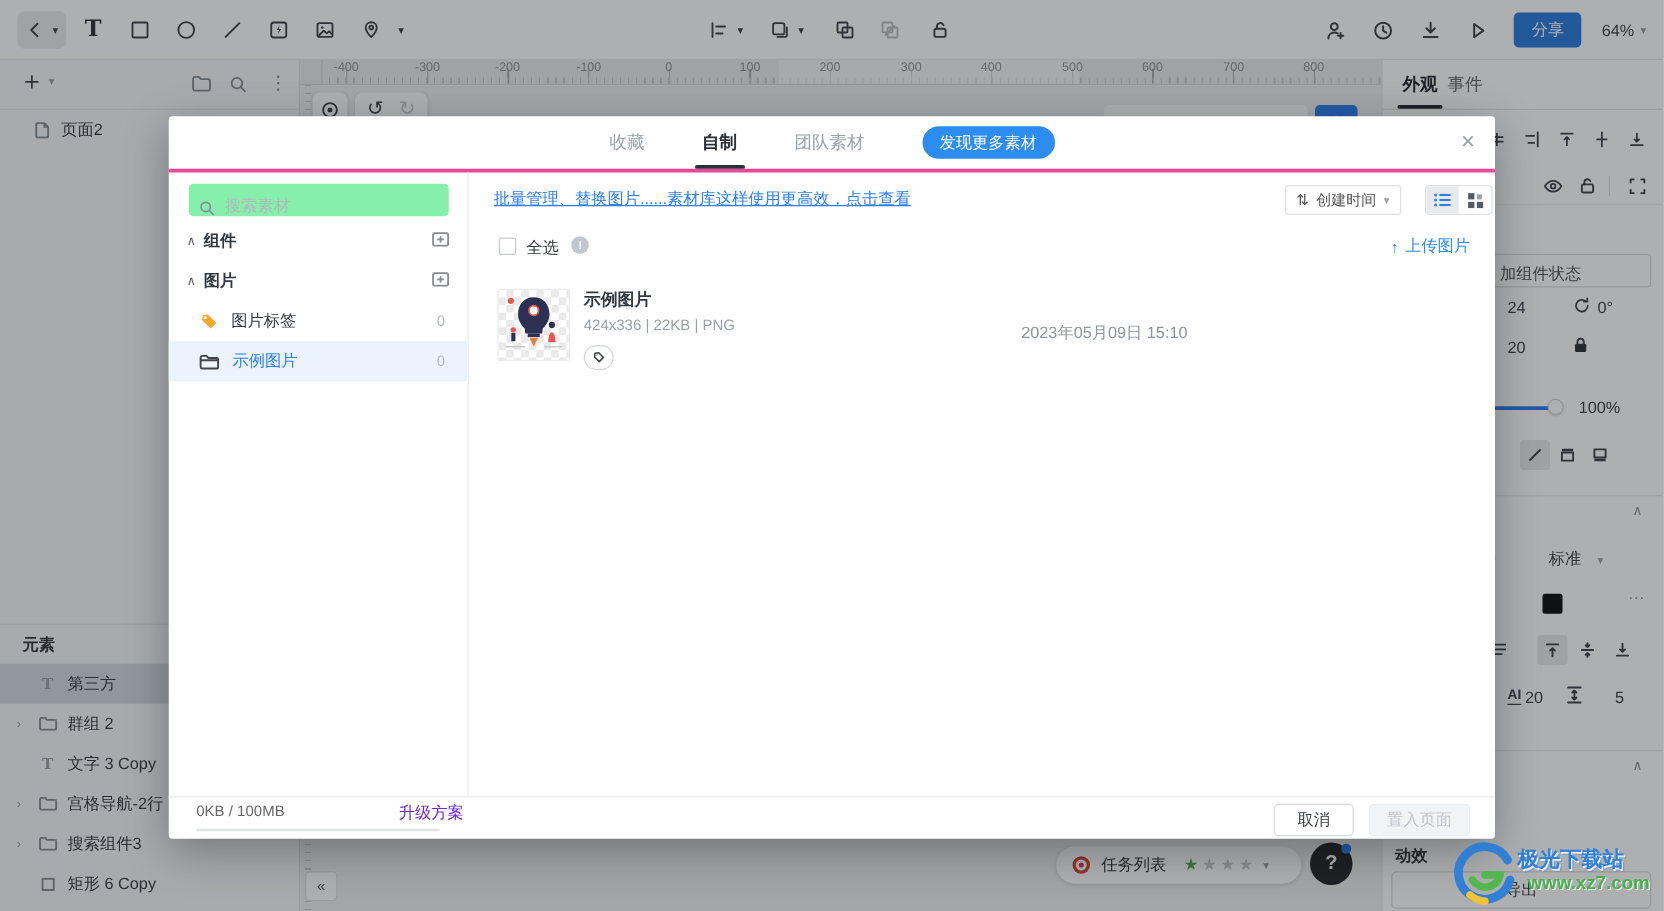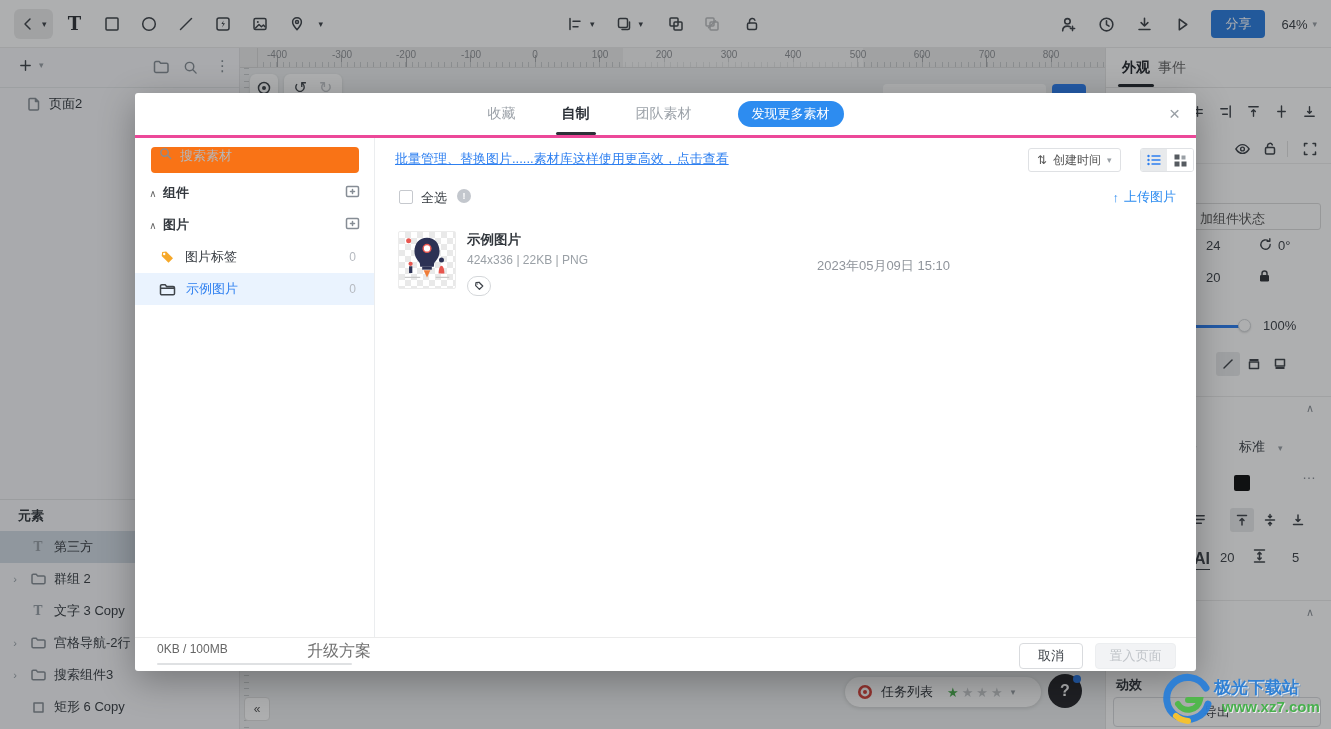--- a/index.html
+++ b/index.html
@@ -71,34 +71,34 @@
 .p-input{position:absolute;left:8px;top:155px;width:207px;height:27px;border:1px solid #ddd;border-radius:3px;overflow:hidden}
 .p-input span{position:absolute;left:85px;top:6px;font-size:13px;color:#555}
 .pv{font-size:13px;color:#3f444a;position:absolute}
 .slider-track{position:absolute;left:0;top:277px;width:140px;height:3px;border-radius:2px;background:#2d7ff0}
 .slider-handle{position:absolute;left:132px;top:271px;width:13px;height:13px;border-radius:50%;background:#fff;border:1px solid #d4d7da;box-shadow:0 1px 2px rgba(0,0,0,.15);cursor:pointer}
 .bbtn{position:absolute;width:24px;height:24px;border-radius:3px;display:flex;align-items:center;justify-content:center;cursor:pointer}
 .bbtn.sel{background:#e9eaeb}
 .pdiv{position:absolute;left:0;right:0;border-top:1px solid #ececec}
 .chev-up{position:absolute;font-size:11px;color:#8d9299;cursor:pointer}
 .swatch{position:absolute;left:128px;top:427px;width:16px;height:16px;background:#101010;border-radius:2px;cursor:pointer}
-.ai-badge{position:absolute;left:88px;top:502px;font-size:16px;font-weight:bold;color:#3f444a;border-bottom:1.5px solid #3f444a;padding-bottom:1px}
+.ai-badge{position:absolute;left:100px;top:502px;font-size:11px;font-weight:bold;color:#3f444a;border-bottom:1.5px solid #3f444a;padding-bottom:1px}
 .export-btn{position:absolute;left:7px;top:649px;width:208px;height:30px;border:1px solid #d9dbde;border-radius:4px;background:#fff;display:flex;align-items:center;justify-content:center;font-size:13px;color:#3f444a;cursor:pointer}
 .motion-h{position:absolute;left:10px;top:628px;font-size:13px;font-weight:bold;color:#33383e}
 
 .dim{position:absolute;inset:0;background:rgba(18,20,24,.34);z-index:40}
 .modal{position:absolute;left:135px;top:93px;width:1061px;height:578px;background:#fff;border-radius:3px;box-shadow:0 10px 36px rgba(0,0,0,.3);z-index:60}
 .m-header{position:relative;height:45px;border-bottom:3px solid #ec4899;display:flex;align-items:center;justify-content:center;gap:46px}
 .mtab{height:100%;display:flex;align-items:center;font-size:14px;color:#9ba1a8;position:relative;cursor:pointer}
 .mtab.active{color:#2c3138;font-weight:bold}
 .mtab.active::after{content:"";position:absolute;left:-6px;right:-6px;bottom:0;height:3px;background:#2c3138;border-radius:2px}
 .discover{height:26px;padding:0 14px;border-radius:14px;background:#2d8cf0;color:#fff;font-size:13px;display:flex;align-items:center;cursor:pointer}
 .m-close{position:absolute;right:16px;top:10px;font-size:19px;color:#9aa0a6;cursor:pointer}
 .m-left{position:absolute;left:0;top:45px;width:240px;height:499px;border-right:1px solid #ebedef}
-.m-search{position:absolute;left:16px;top:9px;width:208px;height:26px;background:#f97316;border-radius:4px;display:flex;align-items:flex-start;padding:0 8px;gap:6px}
+.m-search{position:absolute;left:16px;top:9px;width:208px;height:26px;background:#86efac;border-radius:4px;display:flex;align-items:flex-end;padding:0 8px;gap:6px}
 .m-search input{border:none;outline:none;background:transparent;font-size:13px;color:#33383e;width:160px}
 .m-search input::placeholder{color:#b4b8bd}
 .tree{position:absolute;left:0;right:0;top:39px}
 .tree-row{height:32px;display:flex;align-items:center;position:relative;cursor:pointer;font-size:13px}
 .tree-row .tr-chev{width:12px;margin-left:12px;font-size:10px;color:#666;text-align:center}
 .tree-row .tr-label{margin-left:4px;color:#33383e;font-weight:bold}
 .tree-row .tr-add{position:absolute;right:14px;top:8px}
 .tree-child{height:32px;display:flex;align-items:center;position:relative;cursor:pointer;font-size:13px;color:#33383e}
 .tree-child.sel{background:#eaf3fe}
 .tree-child .tc-ic{margin-left:24px}
@@ -120,21 +120,21 @@
 .thumb{position:absolute;left:23px;top:93px;width:58px;height:58px;border:1px solid #ececec;border-radius:2px;cursor:pointer;
   background-color:#fff;
   background-image:linear-gradient(45deg,#e9e9e9 25%,transparent 25% 75%,#e9e9e9 75%),linear-gradient(45deg,#e9e9e9 25%,transparent 25% 75%,#e9e9e9 75%);
   background-size:12px 12px;background-position:0 0,6px 6px}
 .item-title{position:absolute;left:92px;top:93px;font-size:13.5px;font-weight:bold;color:#33383e}
 .item-meta{position:absolute;left:92px;top:115px;font-size:12px;color:#9aa0a6}
 .tag-chip{position:absolute;left:92px;top:138px;width:24px;height:20px;border:1px solid #d4d7da;border-radius:10px;display:flex;align-items:center;justify-content:center;cursor:pointer}
 .item-date{position:absolute;left:442px;top:119px;font-size:13px;color:#8f949b}
 .m-footline{position:absolute;left:0;right:0;top:544px;border-top:1px solid #ebebeb}
 .storage{position:absolute;left:22px;top:549px;font-size:12px;color:#666}
-.upgrade{position:absolute;left:172px;top:548px;font-size:16px;color:#737373;cursor:pointer}
+.upgrade{position:absolute;left:184px;top:548px;font-size:13px;color:#6d28d9;cursor:pointer}
 .progress{position:absolute;left:22px;top:570px;width:195px;height:2px;background:#dfe1e3;border-radius:1px}
 .btn-cancel{position:absolute;left:884px;top:550px;width:64px;height:26px;border:1px solid #d9dbde;border-radius:4px;background:#fff;font-size:13px;color:#3a3f45;display:flex;align-items:center;justify-content:center;cursor:pointer}
 .btn-place{position:absolute;left:960px;top:550px;width:81px;height:26px;border:1px solid #eceef0;border-radius:4px;background:#f2f3f5;font-size:13px;color:#c0c4c9;display:flex;align-items:center;justify-content:center}
 
 .watermark{position:absolute;left:1162px;top:666px;width:169px;height:63px;z-index:90;opacity:.95}
 .wm-name{position:absolute;left:52px;top:10px;font-size:17px;font-weight:bold;color:#2a7fd8;text-shadow:1px 1px 0 rgba(255,255,255,.8),2px 2px 0 rgba(42,127,216,.35);white-space:nowrap}
 .wm-url{position:absolute;left:60px;top:32px;font-size:15px;font-weight:bold;color:#43b149;text-shadow:1px 1px 0 rgba(255,255,255,.8)}
 </style>
 </head>
 <body>

